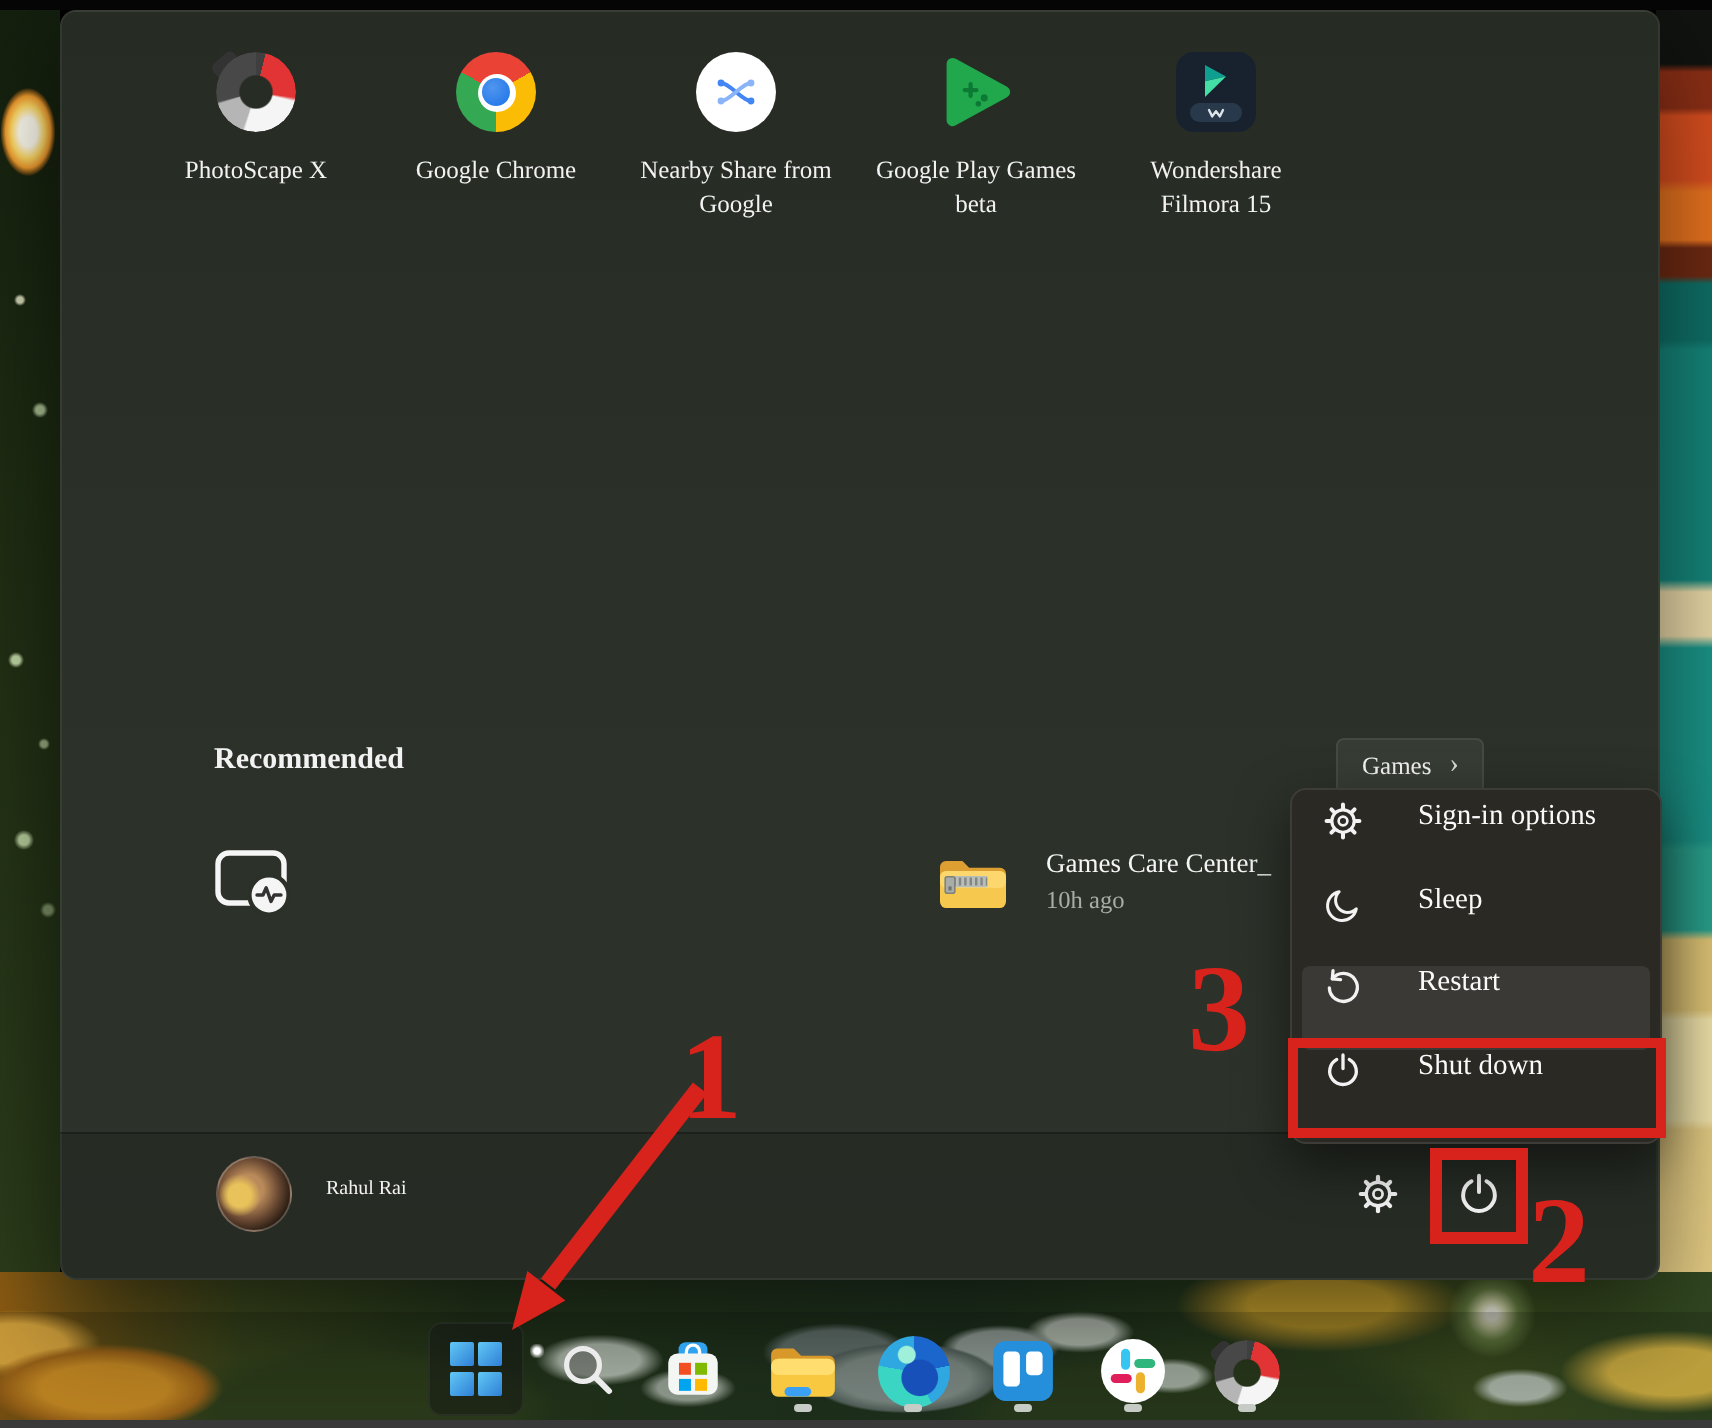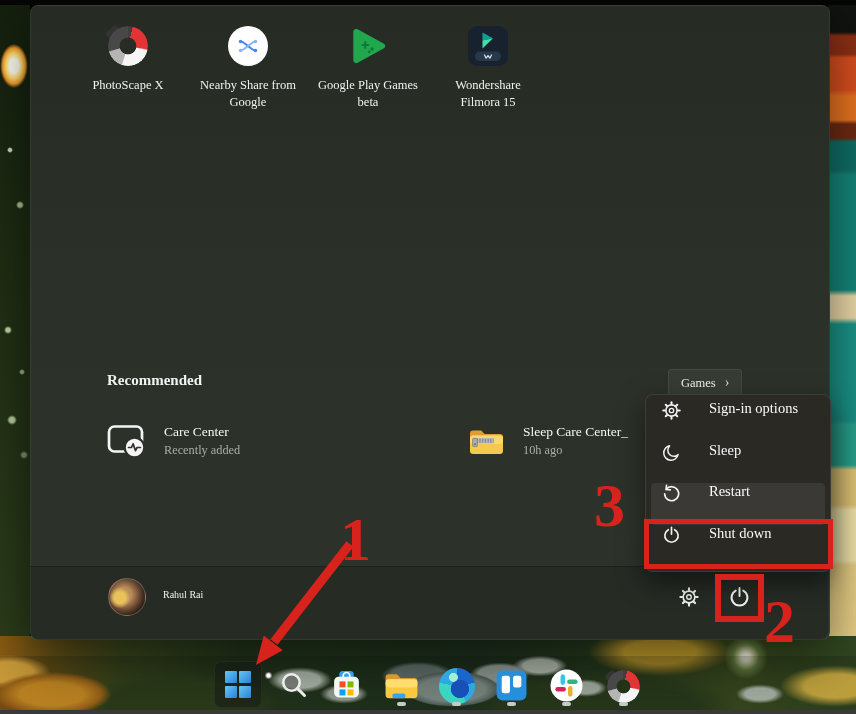--- a/index.html
+++ b/index.html
@@ -248,20 +248,26 @@
       <div class="icon-box">
         <div class="ps-wrap">
             <div class="ps-handle"></div>
             <div class="ps-ring"></div>
           </div>
       </div>
       <div class="app-label">PhotoScape X</div>
     </div>
     <div class="app">
       <div class="icon-box">
+          <div class="chrome-icon"></div>
+        </div>
+      <div class="app-label">Google Chrome</div>
+    </div>
+    <div class="app">
+      <div class="icon-box">
         <div class="nearby-circle">
             <svg class="ic" width="24" height="24">
               <use href="#i-nearby"></use>
             </svg>
           </div>
       </div>
       <div class="app-label">Nearby Share from Google</div>
     </div>
     <div class="app">
       <div class="icon-box">
@@ -285,34 +291,30 @@
   <div class="more-btn">
     <span>Games</span>
     <span class="more-chevron">›</span>
   </div>
 
   <div class="rec-item rec-item-1">
     <span>
       <svg class="ic" width="40" height="34" viewBox="0 0 40 34">
           <use href="#i-care"></use>
         </svg>
-    </span>
-    <span class="rec-text">
-      <div class="t">Care Center</div>
-      <div class="s">Recently added</div>
     </span>
   </div>
   <div class="rec-item rec-item-2">
     <span>
       <svg class="ic" width="38" height="32" viewBox="0 0 38 32">
           <use href="#i-zip"></use>
         </svg>
     </span>
     <span class="rec-text">
-      <div class="t">Sleep Care Center_</div>
+      <div class="t">Games Care Center_</div>
       <div class="s">10h ago</div>
     </span>
   </div>
 
   <div class="avatar"></div>
   <div class="user-name">Rahul Rai</div>
   <div class="gear-bottom">
     <svg class="ic" width="22" height="22" viewBox="0 0 24 24">
         <use href="#i-gear"></use>
       </svg>

